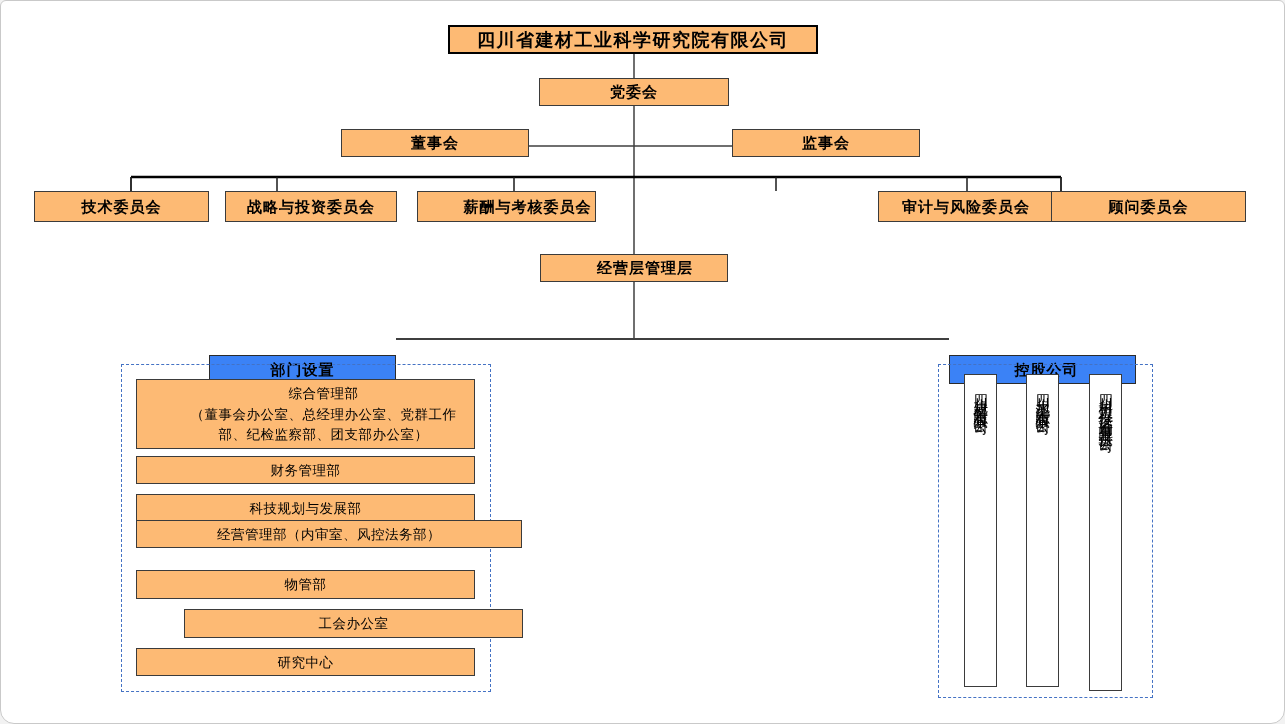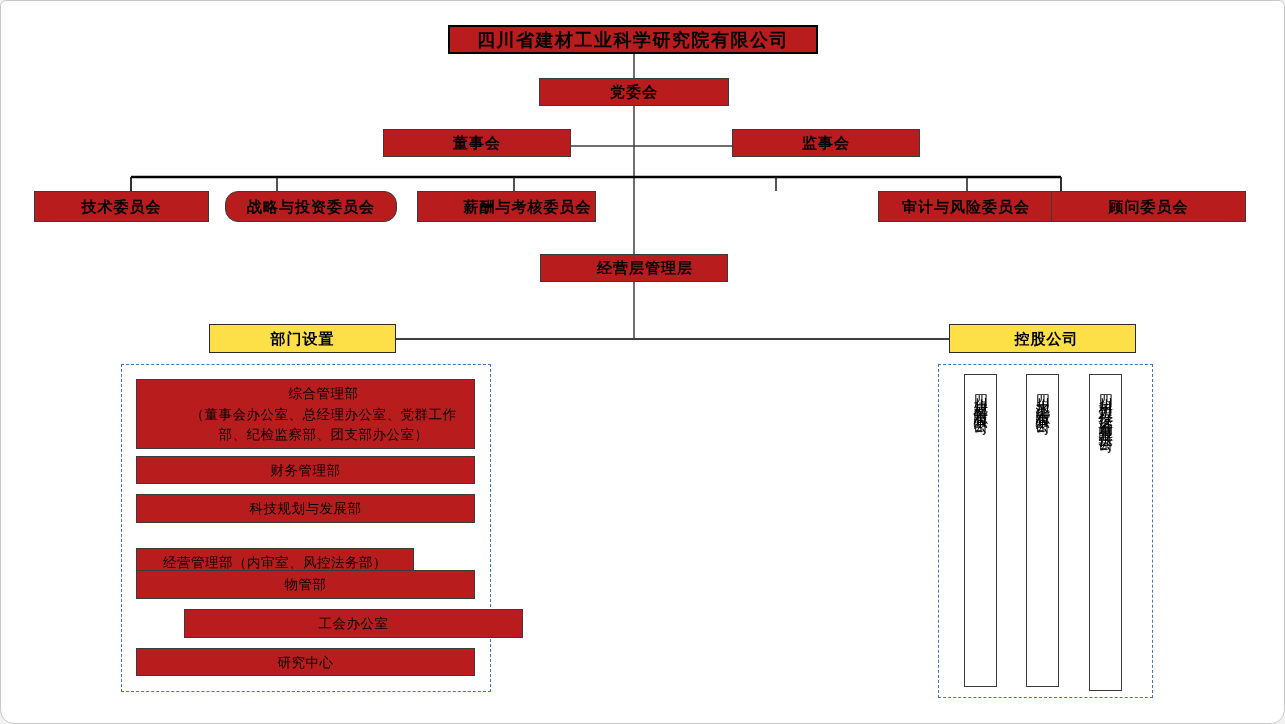--- a/index.html
+++ b/index.html
@@ -3,27 +3,27 @@
 <meta charset="utf-8">
 <style>
   html,body { margin:0; padding:0; background:#f2f2f2; font-family:"DejaVu Sans","Liberation Sans",sans-serif; }
   .canvas {
     position:relative; width:1285px; height:724px; background:#ffffff;
     border:1px solid #c9c9c9; border-radius:6px 6px 14px 14px;
     box-sizing:border-box; overflow:hidden; margin:0 auto;
   }
   svg.wires { position:absolute; left:0; top:0; width:1285px; height:724px; }
   .box {
-    position:absolute; background:#b91c1c; border:1.4px solid #3b3b3b;
+    position:absolute; background:#fdba74; border:1.4px solid #3b3b3b;
     display:flex; align-items:center; justify-content:center; text-align:center;
     font-weight:700; font-size:15px; color:#000; box-sizing:border-box;
     letter-spacing:1px; line-height:1.2;
   }
   .box.title  { border:2.3px solid #000; font-size:18px; letter-spacing:1.5px; }
-  .box.blue   { background:#fde047; border:1.6px solid #2b2b2b; }
+  .box.blue   { background:#3b82f6; border:1.6px solid #2b2b2b;margin-top:31px; }
   .box.dept   { font-weight:400; font-size:13.5px; border-width:1.3px; letter-spacing:0.5px; }
   .box.dept-multi { flex-direction:column; font-weight:400; font-size:13.5px; line-height:1.55; border-width:1.3px; letter-spacing:0.5px;padding-left:36px; }
   .dashed {
     position:absolute; border:1.6px dashed #4472C4; box-sizing:border-box; background:transparent;
   }
   .vcol {
     position:absolute; background:#ffffff; border:1.3px solid #3b3b3b; box-sizing:border-box;
     display:flex; justify-content:center; align-items:flex-start; padding-top:8px;
   }
   .vcol span {
@@ -54,44 +54,44 @@
 
     <line x1="633" y1="281" x2="633" y2="338" stroke="#3f3f3f" stroke-width="1.5"></line>
 
     <line x1="395" y1="338" x2="948" y2="338" stroke="#3f3f3f" stroke-width="1.8"></line>
   </svg>
 
   <div class="box title" style="left:447px; top:24px; width:370px; height:29px;">四川省建材工业科学研究院有限公司</div>
 
   <div class="box" style="left:538px; top:77px; width:190px; height:28px;">党委会</div>
 
-  <div class="box" style="left:340px; top:128px; width:188px; height:28px;margin-left:42px;">董事会</div>
+  <div class="box" style="left:340px; top:128px; width:188px; height:28px;">董事会</div>
   <div class="box" style="left:731px; top:128px; width:188px; height:28px;">监事会</div>
 
   <div class="box" style="left:33px;   top:190px; width:175px; height:31px;">技术委员会</div>
-  <div class="box" style="left:224px;  top:190px; width:172px; height:31px;border-radius:13px;">战略与投资委员会</div>
+  <div class="box" style="left:224px;  top:190px; width:172px; height:31px;">战略与投资委员会</div>
   <div class="box" style="left:416px;  top:190px; width:179px; height:31px;padding-left:42px;">薪酬与考核委员会</div>
   <div class="box" style="left:877px;  top:190px; width:176px; height:31px;">审计与风险委员会</div>
   <div class="box" style="left:1050px; top:190px; width:195px; height:31px;">顾问委员会</div>
 
   <div class="box" style="left:539px; top:253px; width:188px; height:28px;padding-left:22px;">经营层管理层</div>
 
   <div class="box blue" style="left:208px; top:323px; width:187px; height:29px;">部门设置</div>
   <div class="box blue" style="left:948px; top:323px; width:187px; height:29px;padding-left:8px;">控股公司</div>
 
   <div class="dashed" style="left:120px; top:363px; width:370px; height:328px;"></div>
 
   <div class="box dept-multi" style="left:135px; top:378px; width:339px; height:70px;">
     <div>综合管理部</div>
     <div>（董事会办公室、总经理办公室、党群工作</div>
     <div>部、纪检监察部、团支部办公室）</div>
   </div>
   <div class="box dept" style="left:135px; top:455px; width:339px; height:28px;">财务管理部</div>
   <div class="box dept" style="left:135px; top:493px; width:339px; height:29px;">科技规划与发展部</div>
-  <div class="box dept" style="left:135px; top:547px; width:278px; height:28px;">经营管理部（内审室、风控法务部）</div>
+  <div class="box dept" style="left:135px; top:519px; width:386px; height:28px;">经营管理部（内审室、风控法务部）</div>
   <div class="box dept" style="left:135px; top:569px; width:339px; height:29px;">物管部</div>
   <div class="box dept" style="left:135px; top:608px; width:339px; height:29px;margin-left:48px;">工会办公室</div>
   <div class="box dept" style="left:135px; top:647px; width:339px; height:28px;">研究中心</div>
 
   <div class="dashed" style="left:937px; top:363px; width:215px; height:334px;"></div>
 
   <div class="vcol" style="left:963px; top:373px; width:33px; height:313px;">
     <span>四川建材杂志有限公司</span>
   </div>
   <div class="vcol" style="left:1025px; top:373px; width:33px; height:313px;">

